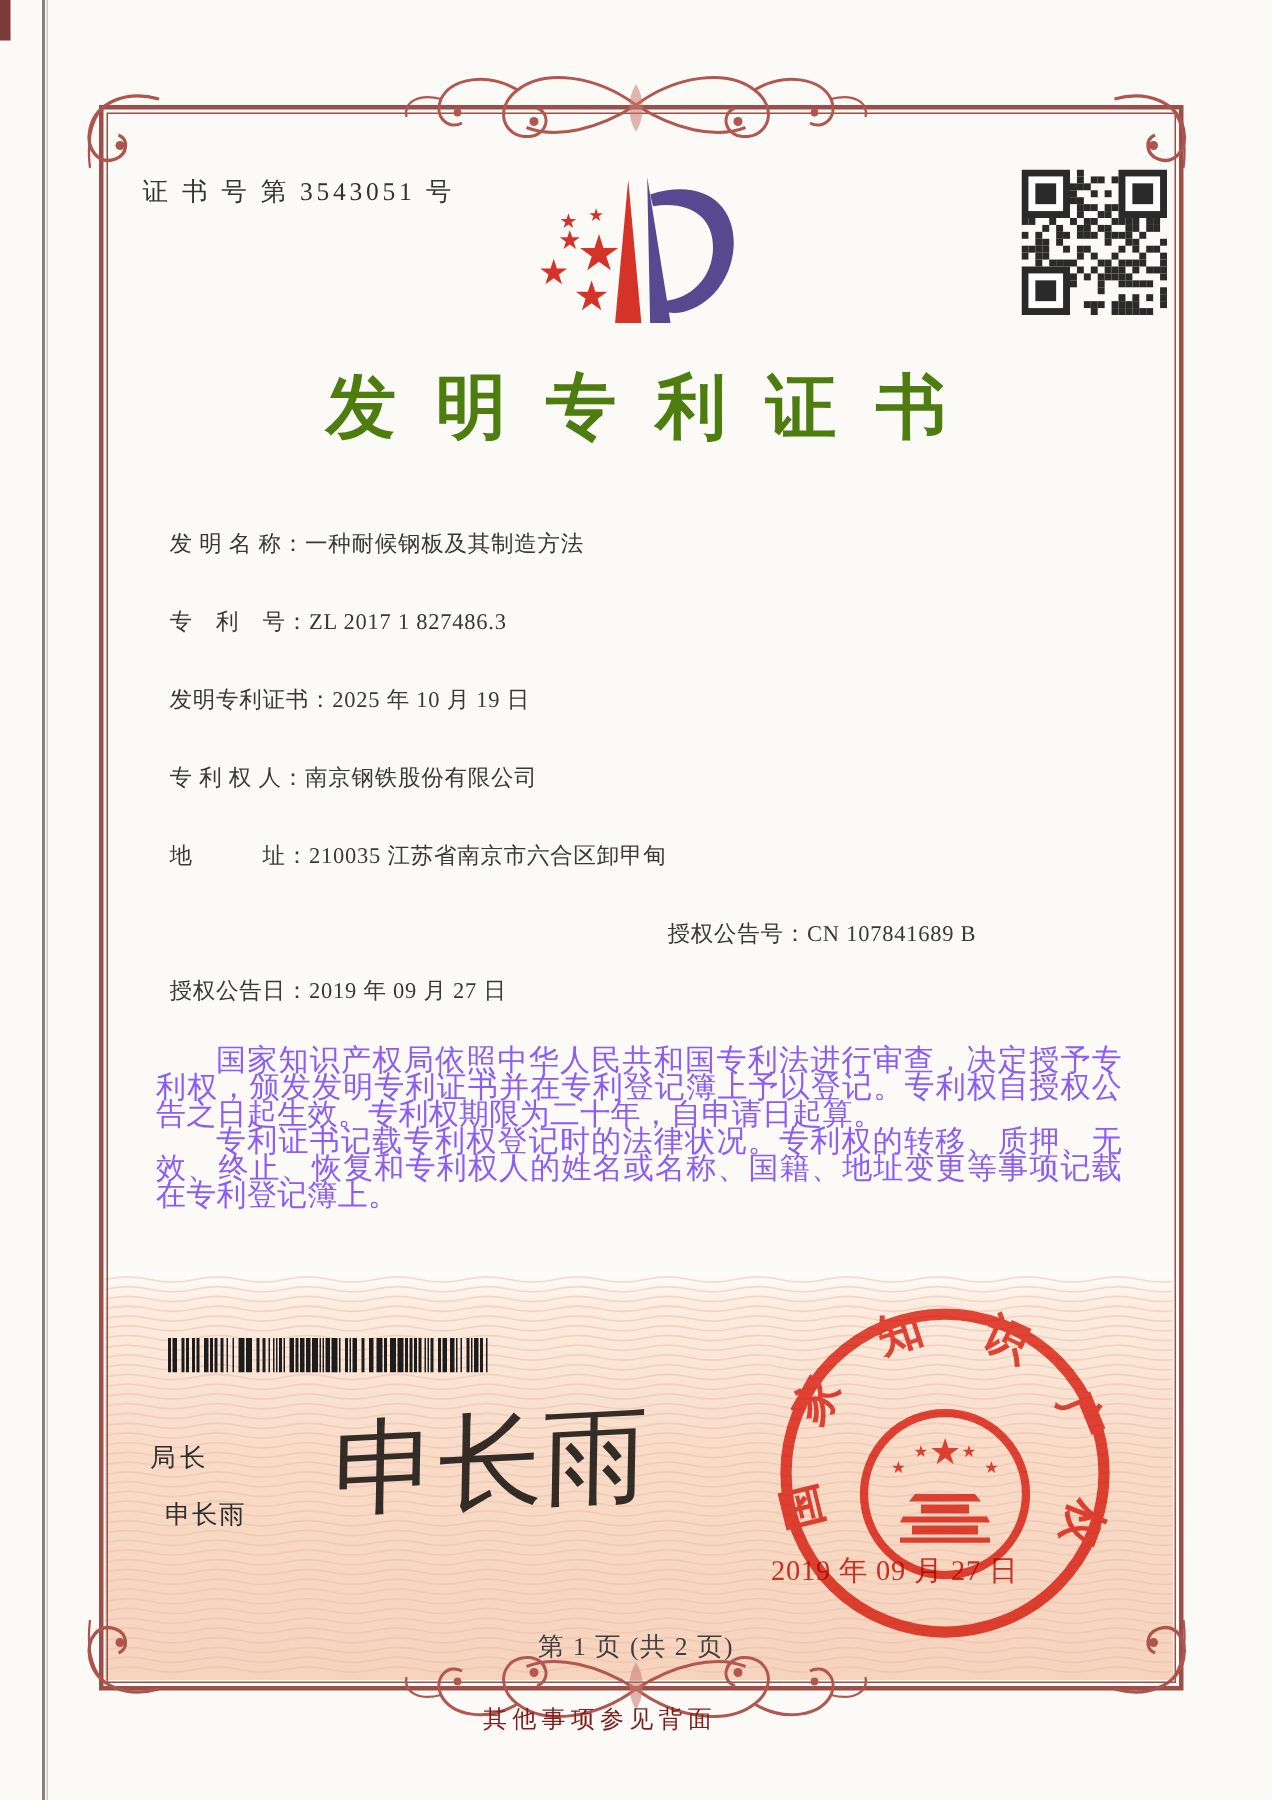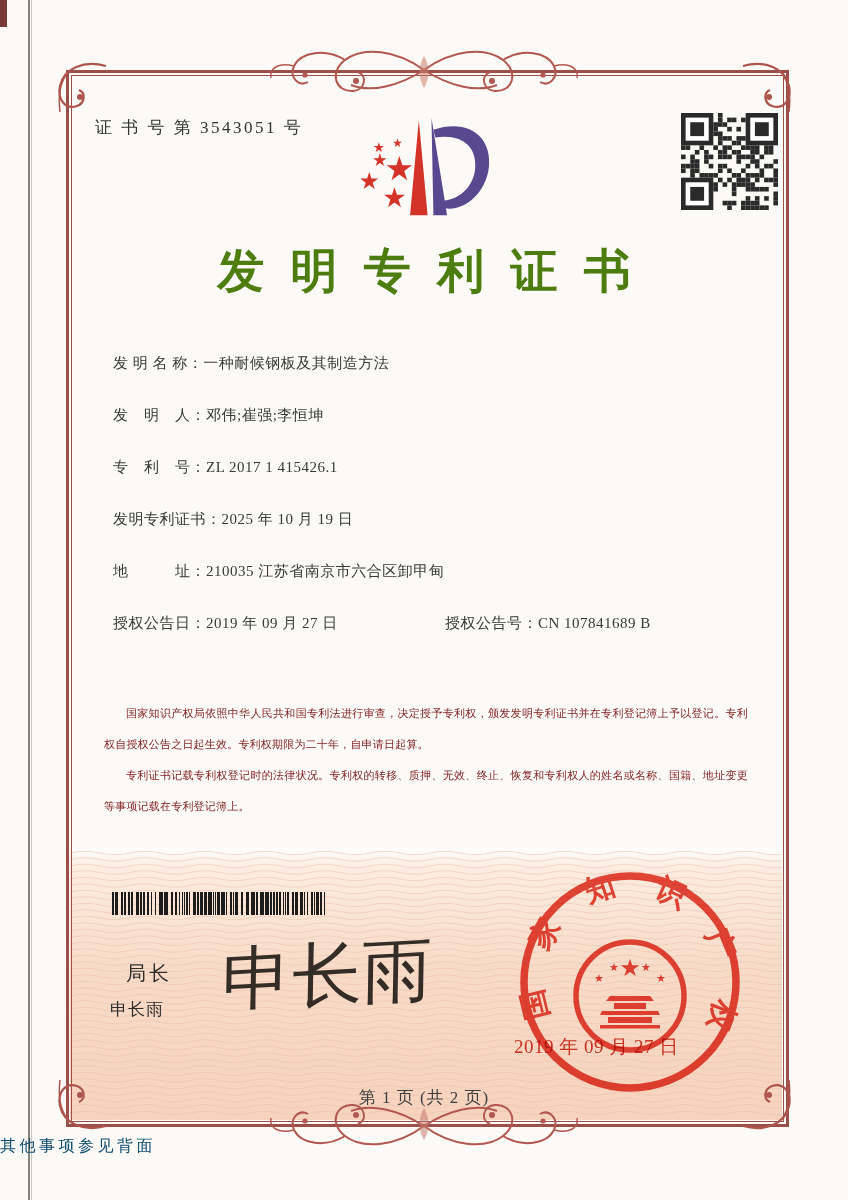--- a/index.html
+++ b/index.html
@@ -19,49 +19,49 @@
   .cert-no{left:95px;top:116px;font-size:17px;letter-spacing:2.5px;color:#333;}
 
   .logo{left:338px;top:106px;width:185px;height:132px;}
   .qr{left:681px;top:113px;width:97px;height:97px;}
 
   .title{left:0;top:240px;width:848px;text-align:center;font-size:47px;font-weight:600;
          color:#4d7c0f;letter-spacing:.56em;padding-left:.56em;box-sizing:border-box;}
 
   .fields{left:113px;top:350px;width:648px;font-size:15px;color:#383838;}
   .frow{display:flex;line-height:26px;margin-bottom:26px;white-space:nowrap;letter-spacing:.5px;}
-  .frow .g1{width:332px;display:flex;}
+  .frow .g1{width:332px;display:flex;margin-top:38px;}
   .frow .g2{display:flex;justify-content:space-between;}
 
-  .paras{left:104px;top:698px;width:644px;font-size:11px;line-height:31px;color:#7f1d1d;}
+  .paras{left:104px;top:698px;width:644px;font-size:20px;line-height:18px;color:#8b5cf6;}
   .paras p{margin:0;text-indent:2em;letter-spacing:.2px;text-align:justify;}
 
   
   .band{left:70px;top:848px;width:712px;height:272px;
         background:linear-gradient(180deg,#fefdfc 0,#fcecdf 8%,#f8dbc7 45%,#f6d3bd 100%);}
   .band svg{display:block;}
 
   .barcode{left:112px;top:892px;width:218px;height:23px;}
 
-  .sig-title{left:126px;top:960px;font-size:20px;letter-spacing:3px;color:#2e2e2e;
+  .sig-title{left:100px;top:960px;font-size:17px;letter-spacing:3px;color:#2e2e2e;
              font-family:"Liberation Sans","DejaVu Sans",sans-serif;}
   .sig-name{left:110px;top:998px;font-size:17px;letter-spacing:1px;color:#2e2e2e;
             font-family:"Liberation Sans","DejaVu Sans",sans-serif;}
   .autograph{left:222px;top:928px;width:240px;font-size:70px;color:#23221f;
              transform:rotate(-3deg) skewX(-4deg);mix-blend-mode:multiply;opacity:.92;
              white-space:nowrap;}
 
   .seal{left:502px;top:852px;width:256px;height:256px;mix-blend-mode:multiply;opacity:.93;}
   .seal-date{left:514px;top:1034px;width:240px;font-size:19px;letter-spacing:.5px;
              color:#cf382a;mix-blend-mode:multiply;white-space:nowrap;}
 
   .page-info{left:0;top:1086px;width:848px;text-align:center;font-size:17px;
              letter-spacing:1px;color:#3f3f3f;}
-  .back-note{left:0;top:1136px;width:800px;font-size:16px;
-             letter-spacing:3.5px;color:#0c4a6e;}
+  .back-note{left:0;top:1136px;width:800px;text-align:center;font-size:16px;
+             letter-spacing:3.5px;color:#7f1d1d;}
 
   .ornament{pointer-events:none;}
 </style>
 </head>
 <body>
 
 <div class="page">
 
   <div class="abs scan-edge"></div>
   <div class="abs scan-edge2"></div>
@@ -333,30 +333,30 @@
     </svg>
 
   <div class="abs title">发明专利证书</div>
 
   <div class="abs fields">
     <div class="frow">
       <span>发 明 名 称：</span>
       <span>一种耐候钢板及其制造方法</span>
     </div>
     <div class="frow">
-      <span>发　明　人：</span>
-      <span>邓伟;崔强;李恒坤</span>
-    </div>
-    <div class="frow">
       <span>专　利　号：</span>
-      <span>ZL 2017 1 415426.1</span>
+      <span>ZL 2017 1 827486.3</span>
     </div>
     <div class="frow">
       <span>发明专利证书：</span>
       <span>2025 年 10 月 19 日</span>
+    </div>
+    <div class="frow">
+      <span>专 利 权 人：</span>
+      <span>南京钢铁股份有限公司</span>
     </div>
     <div class="frow">
       <span>地　　　址：</span>
       <span>210035 江苏省南京市六合区卸甲甸</span>
     </div>
     <div class="frow">
       <span class="g1">
         <span>授权公告日：</span>
         <span>2019 年 09 月 27 日</span>
       </span>

